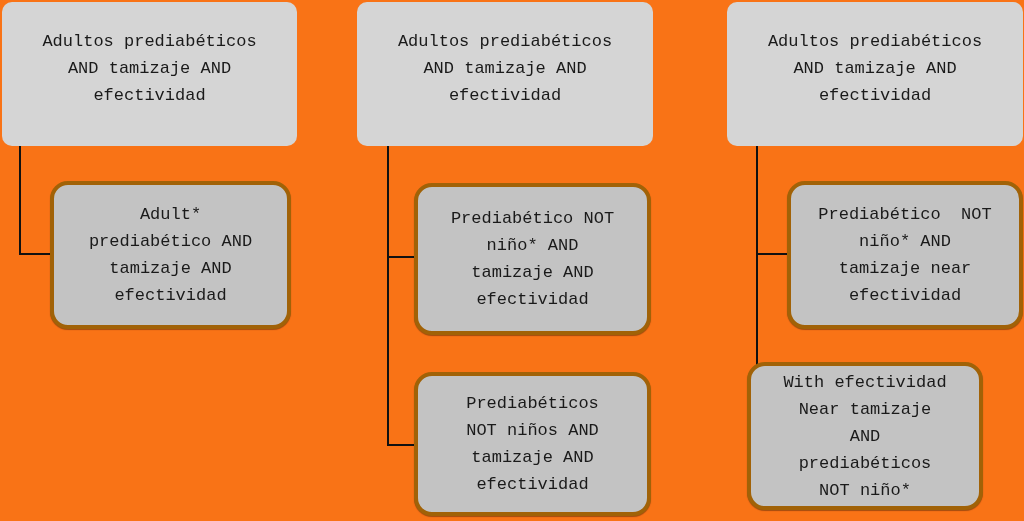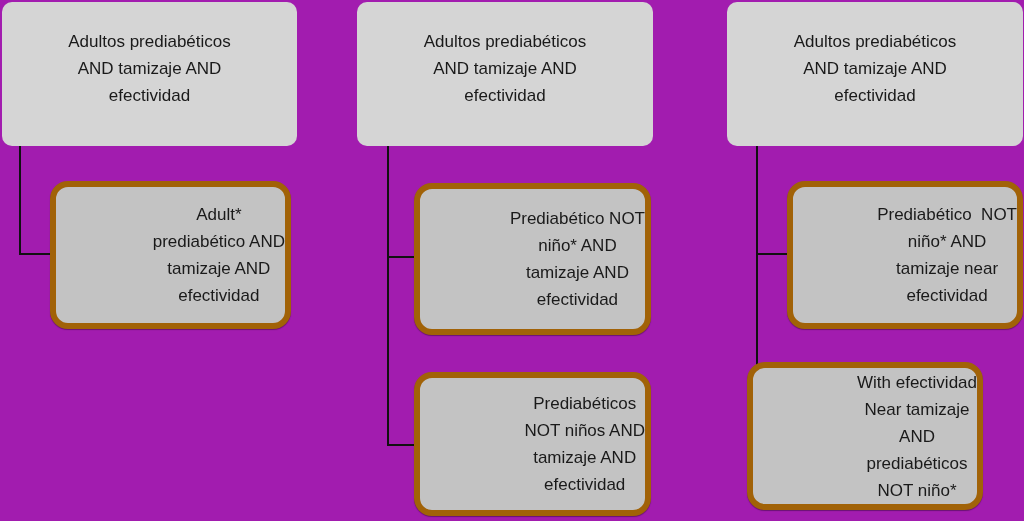--- a/index.html
+++ b/index.html
@@ -4,23 +4,23 @@
 <style>
   html, body {
     margin: 0;
     padding: 0;
     background: #ffffff;
   }
   .canvas {
     position: relative;
     width: 1024px;
     height: 521px;
-    background: #a21caf;
+    background: #f97316;
     overflow: hidden;
-    font-family: Liberation Sans, sans-serif;
+    font-family: Liberation Mono, monospace;
     color: #1a1a1a;
   }
   .box {
     position: absolute;
     display: flex;
     align-items: center;
     justify-content: center;
     box-sizing: border-box;
     text-align: center;
   }
@@ -30,24 +30,23 @@
     line-height: 27px;
     color: #1a1a1a;
   }
   .root {
     background: #d5d5d5;
     border-radius: 10px;
     padding-bottom: 12px;
   }
   .child {
     background: #c3c3c3;
-    border: 6px solid #a16207;
+    border: 4px solid #a16207;
     border-radius: 18px;
     box-shadow: 0 1px 1px rgba(0,0,0,0.35);
-    justify-content: flex-end;
   }
   .seg {
     position: absolute;
     background: #111111;
   }
   .seg.v { width: 2px; }
   .seg.h { height: 2px; }
 </style>
 </head>
 <body>

